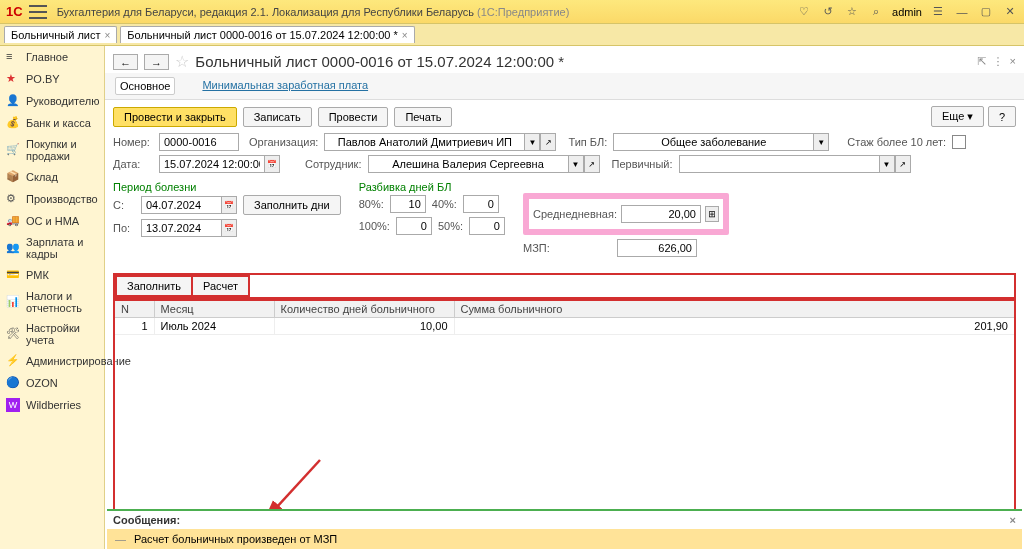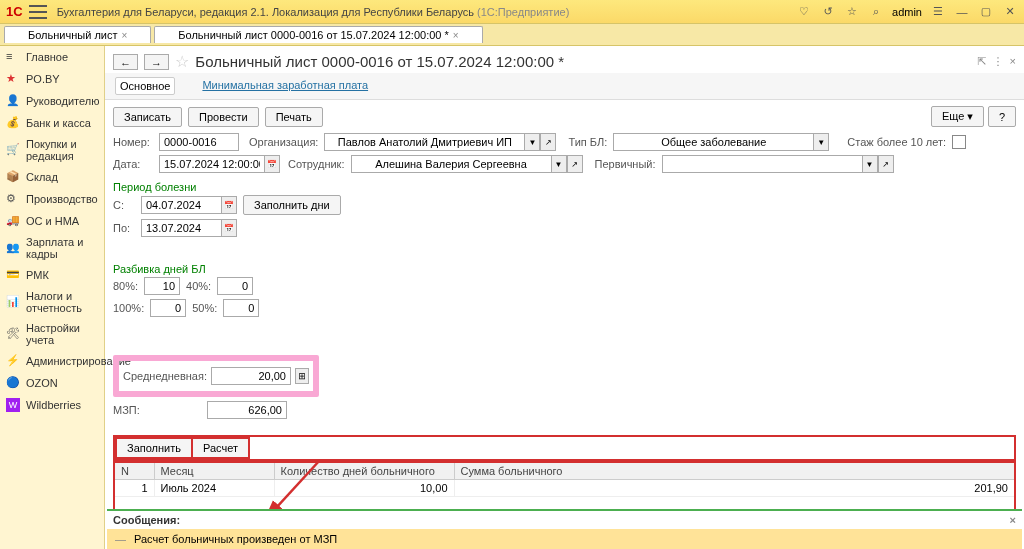--- a/index.html
+++ b/index.html
@@ -8,21 +8,21 @@
 .topbar { height: 24px; background: linear-gradient(#fde87d,#fbd968); display: flex; align-items: center; padding: 0 6px; border-bottom: 1px solid #d6c468; }
 .topbar .logo { color: #c00; font-weight: bold; font-size: 13px; margin-right: 6px; }
 .topbar .burger { width: 18px; height: 14px; margin-right: 10px; display:flex; flex-direction:column; justify-content:space-between; }
 .topbar .burger span { display:block; height:2px; background:#555; }
 .topbar .title { flex: 1; color: #444; font-size: 11px; }
 .topbar .title .gray { color: #888; }
 .topbar .icons { display:flex; gap:8px; align-items:center; }
 .topbar .icon { width:16px; height:16px; color:#555; display:flex; align-items:center; justify-content:center; cursor:pointer; }
 
 .tabs { height: 22px; background: #f7e8a6; display: flex; align-items: center; padding: 0 4px; border-bottom:1px solid #d6c468; }
-.tab { background:#fff; border:1px solid #aaa; border-bottom:none; padding:2px 23px; margin-right:3px; display:flex; align-items:center; gap:4px; cursor:pointer; border-radius:2px 2px 0 0; }
+.tab { background:#fff; border:1px solid #aaa; border-bottom:none; padding:2px 6px; margin-right:3px; display:flex; align-items:center; gap:4px; cursor:pointer; border-radius:2px 2px 0 0; }
 .tab .close { color:#888; font-size:10px; }
 
 .layout { display:flex; height:calc(549px - 46px); }
 .sidebar { width: 105px; background:#fff5d1; border-right:1px solid #e0d088; display:flex; flex-direction:column; }
 .sidebar-item { display:flex; align-items:center; gap:6px; padding:4px 6px; cursor:pointer; color:#333; }
 .sidebar-item .icon { width:14px; height:14px; flex-shrink:0; }
 
 .main { flex:1; display:flex; flex-direction:column; }
 .header-row { display:flex; align-items:center; padding:6px 8px 2px; gap:6px; }
 .navbtn { border:1px solid #aaa; background:#f4f4f4; padding:1px 6px; cursor:pointer; }
@@ -44,21 +44,21 @@
 .row { display:flex; align-items:center; gap:6px; margin-bottom:4px; }
 .label { color:#555; }
 .w40{width:40px;} .w60{width:36px;} .w80{width:80px;} .w200{width:200px;text-align:center;}
 input[type=text], select { border:1px solid #aaa; padding:1px 4px; height:18px; background:#fff; }
 .combo { display:flex; }
 .combo input { border-right:none; }
 .combo .arrow { border:1px solid #aaa; width:16px; display:flex; align-items:center; justify-content:center; background:#eee; font-size:8px; }
 .section-title { color:#008000; margin:4px 0 2px; font-weight:normal; }
 .red-box { border:6px solid #f9a8d4; border-radius:2px; padding:6px 4px; display:flex; align-items:center; gap:4px; }
 
-.cols { display:flex; gap:18px; align-items:flex-start;flex-direction:column; }
+.cols { display:flex; gap:18px; align-items:flex-start; }
 .num-input { text-align:right; }
 
 .table-area { margin:6px 8px 0; border:2px solid #d32f2f; border-bottom:none; }
 .table-buttons { display:flex; gap:0; padding:0; }
 .table-buttons .btn { border-radius:0; }
 .grid { width:100%; border-collapse:collapse; }
 .grid th { background:#f1f1f1; border:1px solid #ccc; padding:2px 6px; text-align:left; font-weight:normal; color:#444; }
 .grid td { border:1px solid #eee; padding:2px 6px; }
 .grid .r { text-align:right; }
 .grid-body { height:270px; border:2px solid #d32f2f; border-top:none; margin:0 8px; overflow:auto; }
@@ -122,21 +122,21 @@
     <div class="sidebar-item">
         <span class="icon" style="color:#e67e22">👤</span>
         <span>Руководителю</span>
       </div>
     <div class="sidebar-item">
         <span class="icon" style="color:#27ae60">💰</span>
         <span>Банк и касса</span>
       </div>
     <div class="sidebar-item">
         <span class="icon" style="color:#c0392b">🛒</span>
-        <span>Покупки и редакция</span>
+        <span>Покупки и продажи</span>
       </div>
     <div class="sidebar-item">
         <span class="icon" style="color:#8b4513">📦</span>
         <span>Склад</span>
       </div>
     <div class="sidebar-item">
         <span class="icon" style="color:#555">⚙</span>
         <span>Производство</span>
       </div>
     <div class="sidebar-item">
@@ -185,20 +185,21 @@
         <span style="color:#888">×</span>
       </div>
     </div>
 
     <div class="subtabs">
       <span class="subtab active">Основное</span>
       <span class="subtab link">Минимальная заработная плата</span>
     </div>
 
     <div class="toolbar">
+      <button class="btn yellow">Провести и закрыть</button>
       <button class="btn">Записать</button>
       <button class="btn">Провести</button>
       <button class="btn">Печать</button>
       <div class="more-buttons">
         <button class="btn"><span>Еще</span> ▾</button>
         <button class="btn">?</button>
       </div>
     </div>
 
     <div class="form">
@@ -218,21 +219,21 @@
           </div>
         <span class="label" style="margin-left:12px">Стаж более 10 лет:</span>
         <span class="checkbox"></span>
       </div>
       <div class="row">
         <span class="label w40">Дата:</span>
         <div class="combo">
             <input type="text" style="width: 105px;" value="15.07.2024 12:00:00">
             <span class="arrow">📅</span>
           </div>
-        <span class="label" style="margin-left:2px">Сотрудник:</span>
+        <span class="label" style="margin-left:19px">Сотрудник:</span>
         <div class="combo">
             <input type="text" class="w200" value="Алешина Валерия Сергеевна" style="">
             <span class="arrow">▼</span>
             <span class="arrow">↗</span>
           </div>
         <span class="label" style="margin-left:6px">Первичный:</span>
         <div class="combo">
             <input type="text" class="w200" value="" style="">
             <span class="arrow">▼</span>
             <span class="arrow">↗</span>

